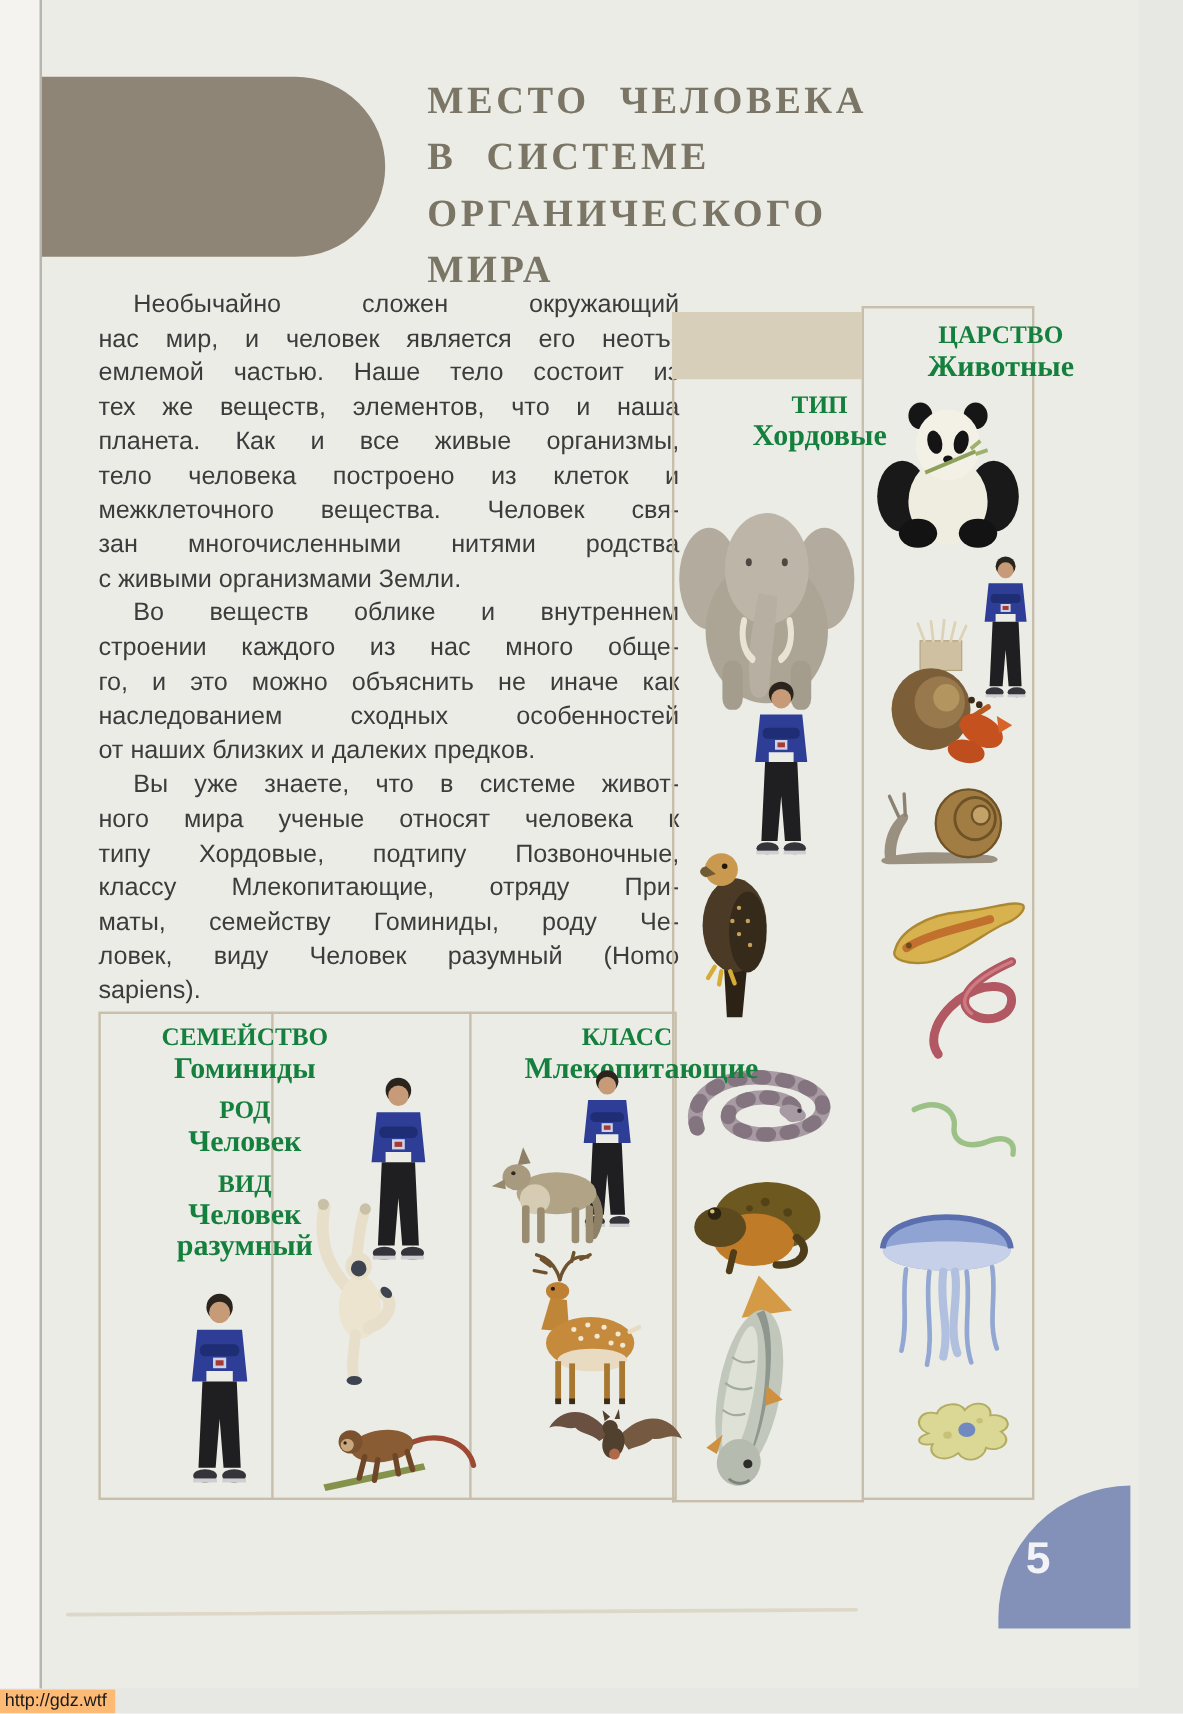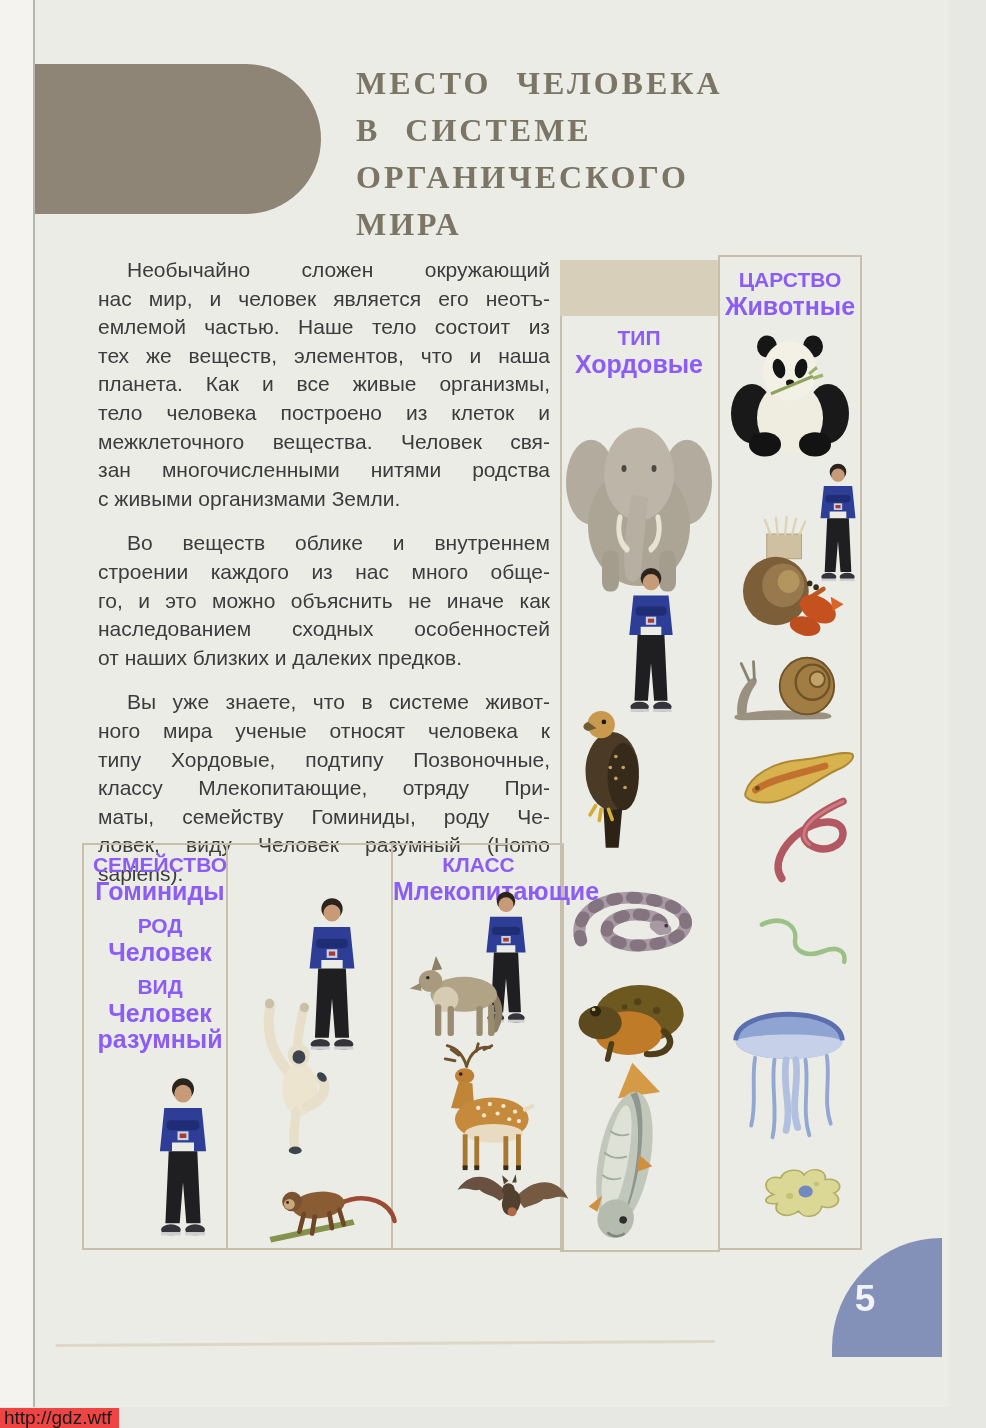--- a/index.html
+++ b/index.html
@@ -7,32 +7,32 @@
           font-family:"Liberation Sans",sans-serif;}
   .left-strip{position:absolute;left:0;top:0;width:33px;height:1407px;background:#f4f3ef;}
   .page{position:absolute;left:33px;top:0;width:916px;height:1407px;background:#ebece6;
         border-left:2px solid #b8b5ac;box-sizing:border-box;}
   .chapter-tab{position:absolute;left:0;top:64px;width:286px;height:150px;background:#8e8577;
         border-radius:0 78px 78px 0;}
   .title{position:absolute;left:305px;top:44px;width:440px;margin:16px;
         font-family:"Liberation Serif",serif;font-weight:700;font-size:32px;line-height:47px;
         color:#7b7565;letter-spacing:3px;word-spacing:14px;}
   .body-text{position:absolute;left:47px;top:240px;width:484px;}
-  .para{margin:16px;}
+  .para{margin:0;}
   .pline{font-size:21px;line-height:28.6px;color:#3c3c3c;text-align:justify;text-align-last:justify;}
   .pline:first-child{text-indent:29px;}
   .pline:last-child{text-align-last:left;}
 
   
   .kingdom-box{position:absolute;left:683px;top:255px;width:144px;height:995px;
         border:2px solid #c7beab;box-sizing:border-box;}
   .phylum-band{position:absolute;left:525px;top:260px;width:158px;height:56px;background:#d8cfba;}
   .phylum-left-border{position:absolute;left:525px;top:316px;width:2px;height:936px;background:#c7beab;}
   .panel-bottom-border{position:absolute;left:525px;top:1250px;width:160px;height:2px;background:#c7beab;}
-  .rank-label{font-family:Liberation Sans, sans-serif;font-weight:700;color:#8b5cf6;text-align:center;}
+  .rank-label{font-family:Liberation Serif, serif;font-weight:700;color:#15803d;text-align:center;padding-left:44px;}
   .kingdom-label{position:absolute;left:683px;top:266px;width:144px;}
   .phylum-label{position:absolute;left:525px;top:324px;width:158px;}
   .rank{font-size:21px;line-height:27px;}
   .nm{font-size:25px;line-height:26px;}
   .mt{margin-top:8px;}
 
   
   .tbl-box{position:absolute;left:47px;top:843px;width:482px;height:407px;
         border:2px solid #c7beab;box-sizing:border-box;}
   .tbl-div1{position:absolute;left:191px;top:843px;width:2px;height:407px;background:#c7beab;}
@@ -41,22 +41,22 @@
   .order-header{position:absolute;left:193px;top:851px;width:163px;}
   .class-header{position:absolute;left:358px;top:851px;width:171px;}
 
   .fig{position:absolute;}
   .scan-edge{position:absolute;left:20px;top:1342px;width:660px;height:3px;background:#d9d2bf;
         transform:rotate(-0.35deg);border-radius:2px;opacity:.8;}
   .corner{position:absolute;left:797px;top:1238px;width:110px;height:119px;background:#8391b9;
         border-radius:110px 0 0 0;}
   .corner .num{position:absolute;left:16px;top:40px;width:34px;text-align:center;
         color:#f2f3f6;font-weight:700;font-size:37px;}
-  .watermark{position:absolute;left:0;top:1408px;background:#ef4444;color:#1b1b1b;
-        font-size:19px;line-height:18px;padding:1px 7px 1px 4px;}
+  .watermark{position:absolute;left:0;top:1408px;background:#fdba74;color:#1b1b1b;
+        font-size:15px;line-height:18px;padding:1px 7px 1px 4px;}
 </style>
 </head>
 <body>
 
 <svg width="0" height="0" style="position:absolute">
 <defs>
   <g id="sym-boy">
     <circle cx="30" cy="12" r="10" fill="#2b241d"></circle>
     <circle cx="30" cy="16" r="8" fill="#c79b77"></circle>
     <path d="M13 29 H47 L51 68 H40 V60 H20 V68 H9 Z" fill="#2e3e97"></path>

